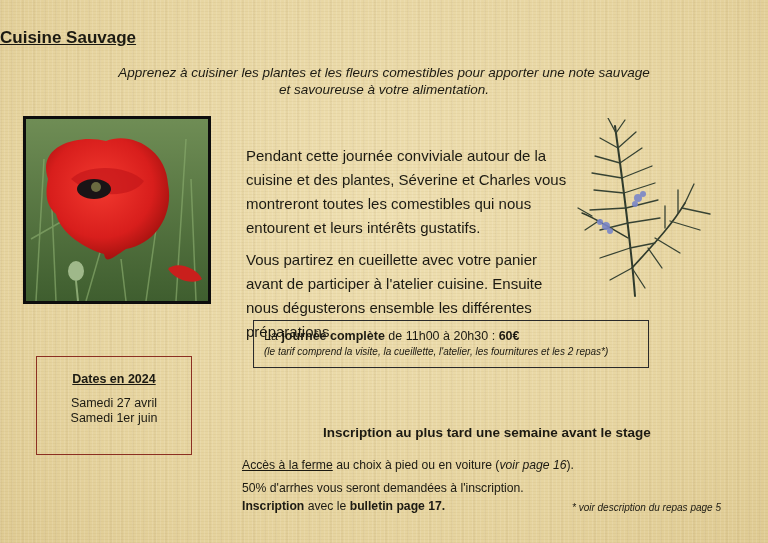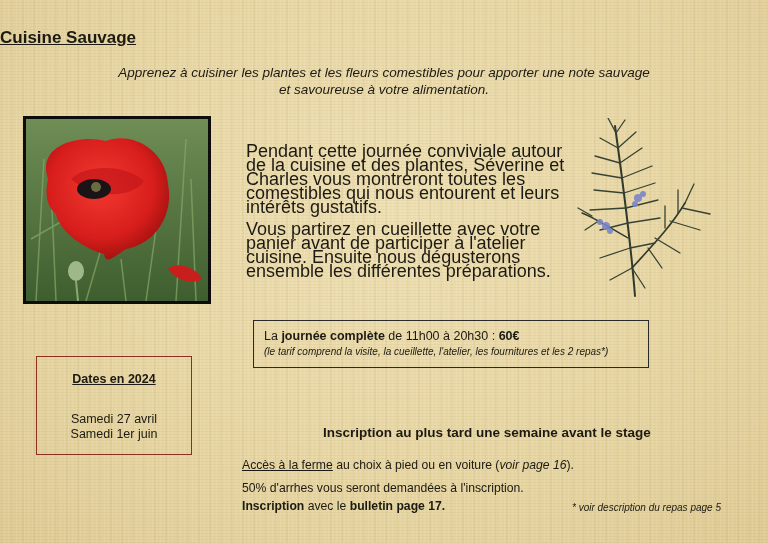--- a/index.html
+++ b/index.html
@@ -20,36 +20,36 @@
   }
   .subtitle {
     left: 60px; width: 648px; top: 64px; text-align: center;
     font-size: 13.5px; font-style: italic; line-height: 17px;
   }
   .photo {
     left: 23px; top: 116px; width: 182px; height: 182px;
     border: 3px solid #0d0d0d; overflow: hidden; background: #4d6b3a;
   }
   .intro {
-    left: 246px; top: 144px; width: 330px; font-size: 18px; line-height: 14px;
+    left: 246px; top: 144px; width: 330px; font-size: 15px; line-height: 24px;
   }
   .intro p { margin: 0 0 8px 0; }
   .rosemary { left: 570px; top: 118px; width: 150px; height: 185px; }
   .price-box {
     left: 253px; top: 320px; width: 396px; height: 48px;
     border: 1.5px solid #2a2a2a; box-sizing: border-box; padding: 7px 10px 0 10px;
   }
   .price-line { font-size: 12.5px; line-height: 17px; white-space: nowrap; }
   .price-note { font-size: 10px; font-style: italic; line-height: 13px; white-space: nowrap; }
   .dates-box {
     left: 36px; top: 356px; width: 156px; height: 99px;
     border: 1.5px solid #8c2f22; box-sizing: border-box; text-align: center;
     padding-top: 15px;
   }
-  .dates-title { font-size: 12.5px; font-weight: bold; text-decoration: underline; margin-bottom: 26px; }
+  .dates-title { font-size: 12.5px; font-weight: bold; text-decoration: underline; margin-bottom: 10px; }
   .dates-list div { font-size: 12.5px; line-height: 15px; }
   .deadline { left: 297px; top: 425px; font-size: 13.5px; font-weight: bold; white-space: nowrap; padding-left: 26px; }
   .access { left: 242px; top: 458px; font-size: 12.2px; white-space: nowrap; }
   .access u { text-decoration: underline; }
   .deposit { left: 242px; top: 481px; font-size: 12.2px; white-space: nowrap; }
   .bulletin { left: 242px; top: 499px; font-size: 12.2px; white-space: nowrap; }
   .footnote { left: 572px; top: 502px; font-size: 10px; font-style: italic; white-space: nowrap; }
   b { font-weight: bold; }
   i { font-style: italic; }
 </style>

